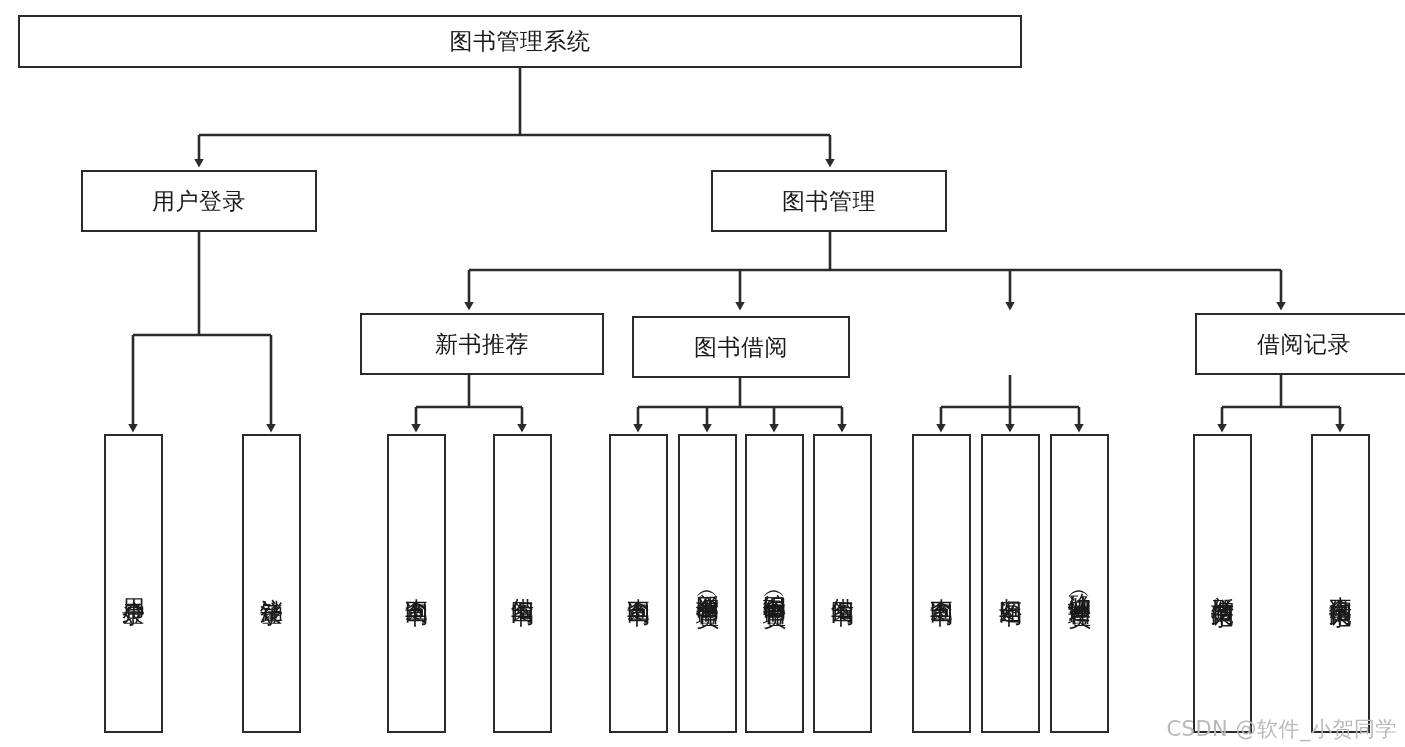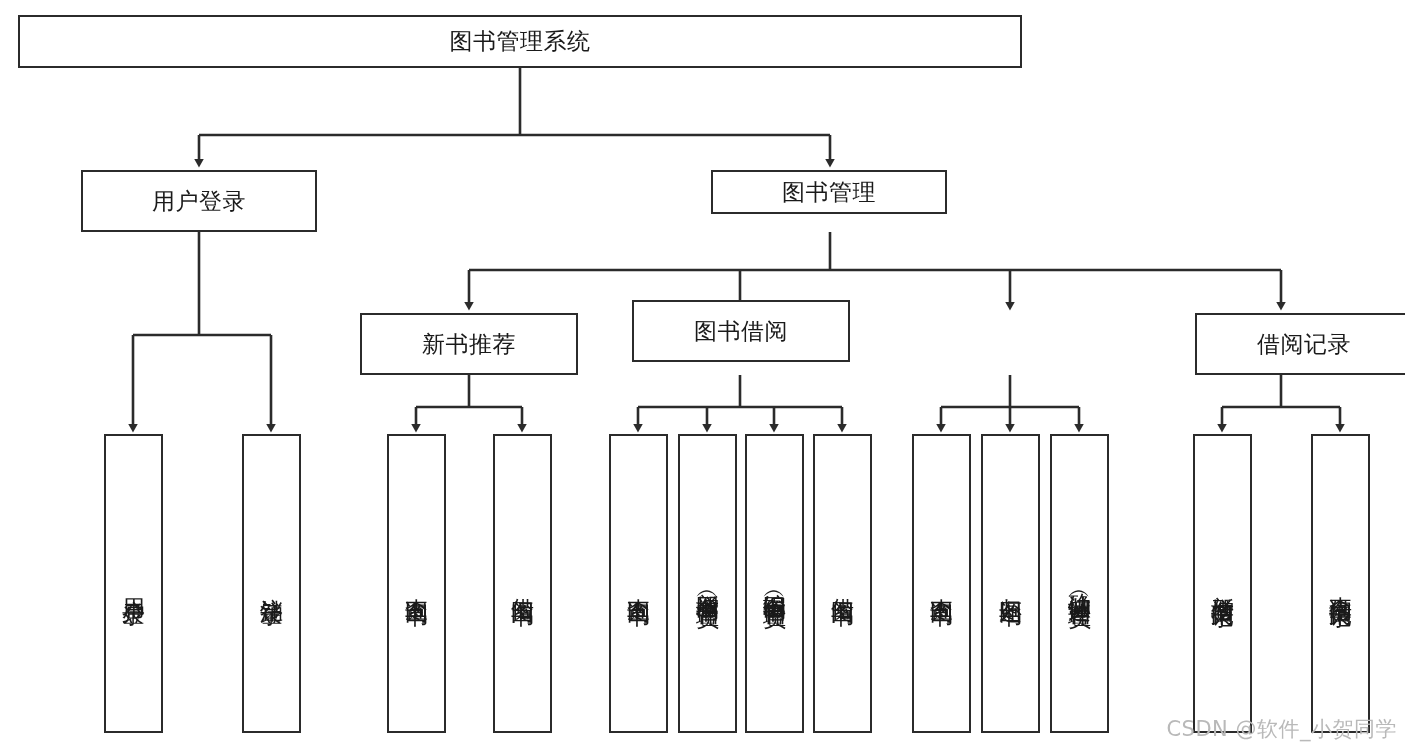--- a/index.html
+++ b/index.html
@@ -126,29 +126,29 @@
   </svg>
 
   <div class="node horiz root" style="left:18px; top:15px; width:1004px; height:53px;">
     <span class="node-label">图书管理系统</span>
   </div>
 
   <div class="node horiz" style="left:81px; top:170px; width:236px; height:62px;">
     <span class="node-label">用户登录</span>
   </div>
 
-  <div class="node horiz" style="left:711px; top:170px; width:236px; height:44px;">
+  <div class="node horiz" style="left:711px; top:170px; width:236px; height:62px;">
     <span class="node-label">图书管理</span>
   </div>
 
-  <div class="node horiz" style="left:360px; top:313px; width:218px; height:62px;">
+  <div class="node horiz" style="left:360px; top:313px; width:244px; height:62px;">
     <span class="node-label">新书推荐</span>
   </div>
 
-  <div class="node horiz" style="left:632px; top:300px; width:218px; height:62px;">
+  <div class="node horiz" style="left:632px; top:316px; width:218px; height:62px;">
     <span class="node-label">图书借阅</span>
   </div>
 
 
   <div class="node horiz" style="left:1172px; top:313px; width:218px; height:62px;margin-left:23px;">
     <span class="node-label">借阅记录</span>
   </div>
 
   <div class="node vert" style="left:104px; top:434px; width:59px; height:299px;">
     <span class="node-label">用户登录</span>

